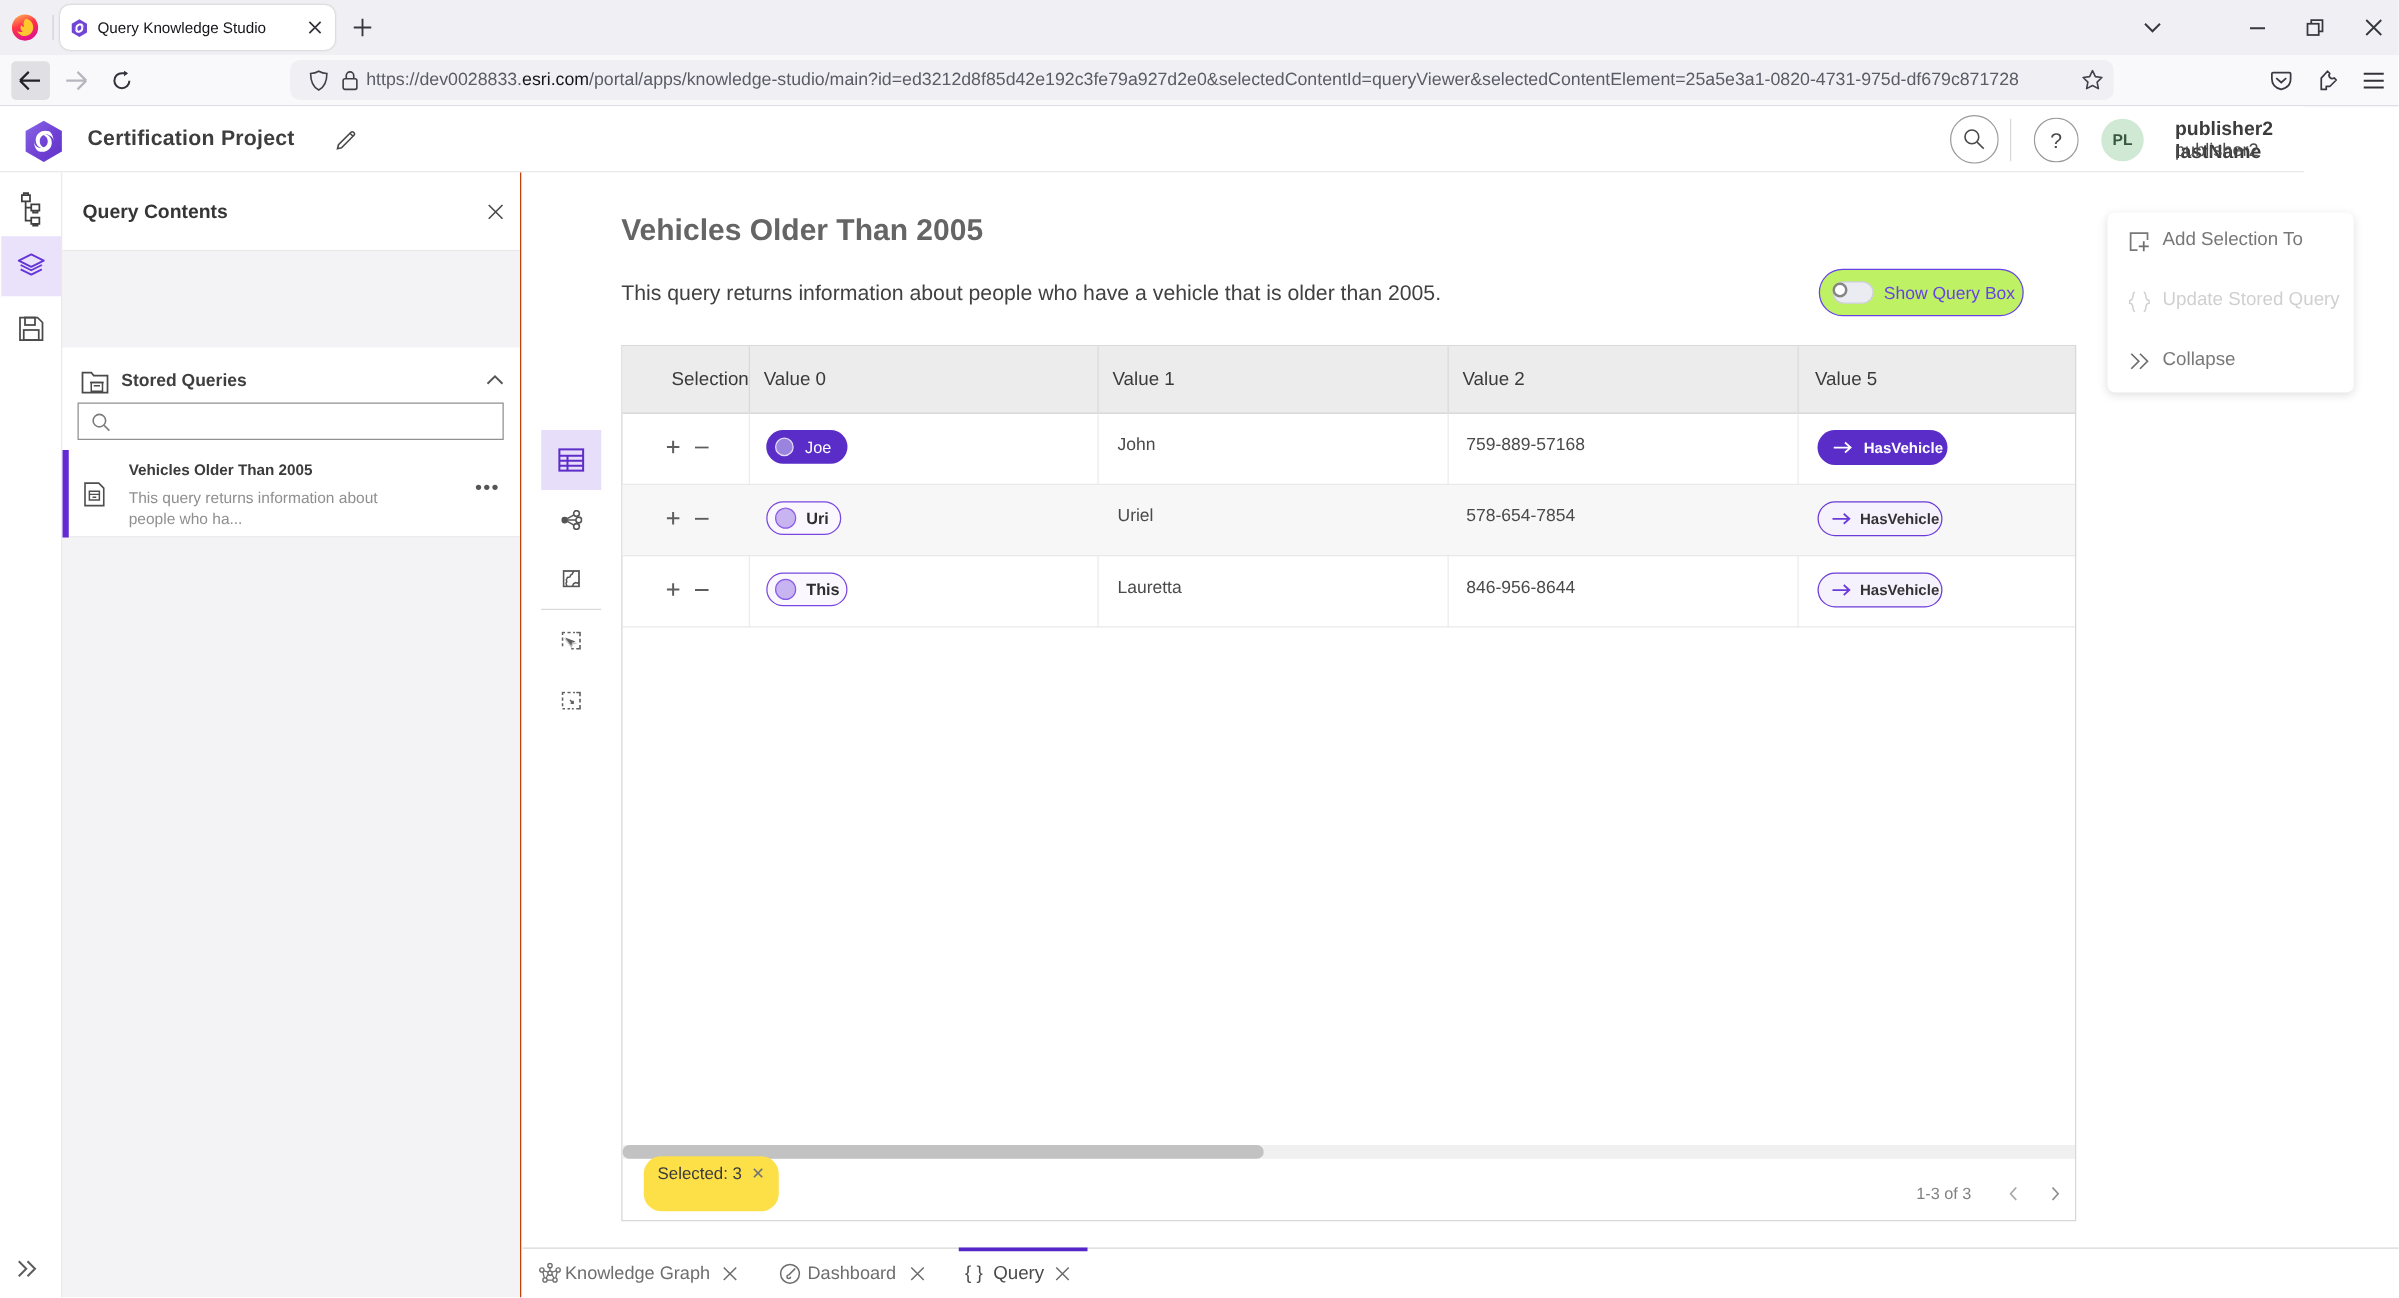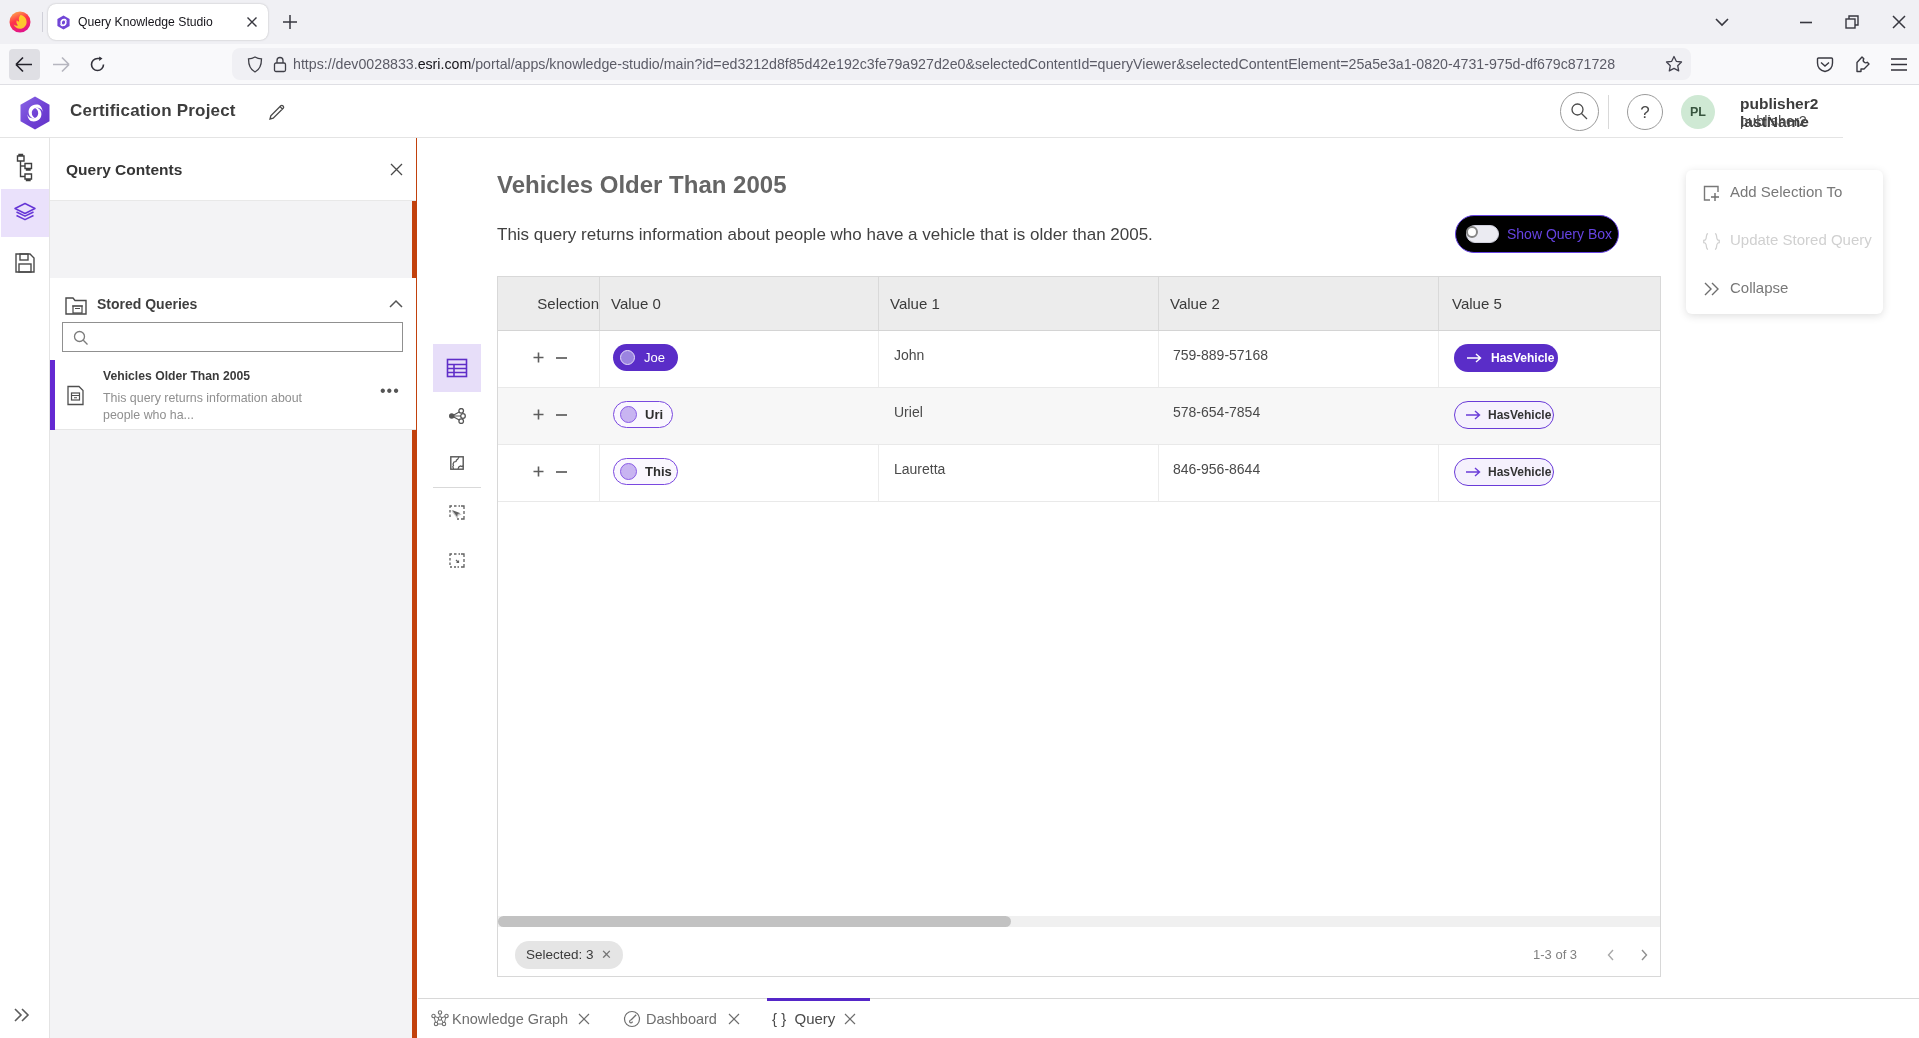--- a/index.html
+++ b/index.html
@@ -18,21 +18,21 @@
 #urltext { left:61px; top:0; height:32px; line-height:32px; font-size:14.2px; color:#5b5b66; white-space:nowrap; }
 
 
 #appheader { left:0; top:85px; width:1843px; height:53px; background:#fff; border-bottom:1px solid #e4e4e4; }
 
 
 #rail { left:0; top:138px; width:50px; height:900px; background:#fff; border-right:1px solid #e4e4e4; }
 #railactive { left:1px; width:48px; height:48px; background:#eae1fb; }
 
 
-#panel { left:50px; top:138px; width:367px; height:900px; background:#f3f3f5; border-right:5px solid #c2410c; }
+#panel { left:50px; top:138px; width:367px; height:900px; background:#f3f3f5; border-right:1px solid #c2410c; }
 .pwhite { background:#fff; }
 
 
 #main { left:418px; top:138px; width:1501px; height:900px; background:#fff; }
 
 .hdrcell { position:absolute; top:0; height:100%; border-left:1px solid #d9d9d9; color:#3a3a3a; font-size:15px; }
 .pill { position:absolute; display:flex; align-items:center; border-radius:14px; }
 .dot { width:17px; height:17px; border-radius:50%; }
 .celltxt { font-size:14px; color:#4a4a4a; }
 </style>
@@ -212,21 +212,21 @@
         <div class="abs" style="left:53px;top:30px;font-size:12.4px;color:#8f8f8f;line-height:16.5px">This query returns information about<br>people who ha...</div>
         <div class="abs" style="left:330px;top:22px;font-size:16px;color:#555;letter-spacing:1px">•••</div>
       </div>
     </div>
   </div>
 
   <div class="abs" id="main">
     <div class="abs" style="left:79px;top:33px;font-size:24px;font-weight:700;color:#656565">Vehicles Older Than 2005</div>
     <div class="abs" style="left:79px;top:87px;font-size:17px;color:#414141">This query returns information about people who have a vehicle that is older than 2005.</div>
 
-    <div class="abs" style="left:1037px;top:77px;width:164px;height:38px;border:1.5px solid #6643e2;border-radius:19px;background:#000000">
+    <div class="abs" style="left:1037px;top:77px;width:164px;height:38px;border:1.5px solid #6643e2;border-radius:19px;background:#bef264">
       <div class="abs" style="left:10px;top:9px;width:33px;height:18px;border-radius:9px;background:#ebebf2;border:1px solid #cfcfdc"></div>
       <div class="abs" style="left:10px;top:9.5px;width:12px;height:12px;border-radius:50%;background:#fff;border:2.5px solid #858585"></div>
       <div class="abs" style="left:51px;top:0;height:37px;line-height:37px;font-size:14px;color:#6643e2">Show Query Box</div>
     </div>
 
     <div class="abs" style="left:15px;top:206px;width:48px;height:48px;background:#e7def9"></div>
     <svg class="abs" style="left:28px;top:219px" width="22" height="22" viewBox="0 0 22 22">
         <rect x="1.5" y="2.5" width="19" height="17" fill="none" stroke="#5f2ec8" stroke-width="1.6"></rect>
         <path d="M1.5 7.5 H20.5 M1.5 11.5 H20.5 M1.5 15.5 H20.5 M8 7.5 V19.5" stroke="#5f2ec8" stroke-width="1.6"></path>
       </svg>
@@ -328,21 +328,21 @@
       <div class="abs pill" style="left:956px;top:181px;width:100px;height:28px;background:#f5f1fd;border:1.5px solid #6a3bd8;justify-content:flex-start;padding-left:10px">
         <svg width="16" height="10" viewBox="0 0 16 10">
             <path d="M1 5 H14 M10 1 L14.5 5 L10 9" fill="none" stroke="#6a3bd8" stroke-width="1.4"></path>
           </svg>
         <span style="color:#333;font-size:12px;font-weight:700;margin-left:7px">HasVehicle</span>
       </div>
 
       <div class="abs" style="left:0;top:639px;width:1162px;height:11px;background:#f0f0f0"></div>
       <div class="abs" style="left:0;top:639px;width:513px;height:11px;background:#c2c2c2;border-radius:6px"></div>
 
-      <div class="abs" style="left:17px;top:664px;height:28px;background:#e5e5e5;border-radius:14px;font-size:13.5px;color:#3a3a3a;line-height:28px;padding:0 11px">Selected: 3&nbsp; <span style="color:#757575;font-size:13px">✕</span></div>
+      <div class="abs" style="left:17px;top:648px;height:44px;background:#fde047;border-radius:14px;font-size:13.5px;color:#3a3a3a;line-height:28px;padding:0 11px">Selected: 3&nbsp; <span style="color:#757575;font-size:13px">✕</span></div>
       <div class="abs" style="left:1035px;top:664px;font-size:13px;color:#808080;line-height:28px">1-3 of 3</div>
       <svg class="abs" style="left:1109px;top:672px" width="7" height="12" viewBox="0 0 7 12">
           <path d="M6 1 L1.5 6 L6 11" fill="none" stroke="#a8a8a8" stroke-width="1.4"></path>
         </svg>
       <svg class="abs" style="left:1143px;top:672px" width="7" height="12" viewBox="0 0 7 12">
           <path d="M1 1 L5.5 6 L1 11" fill="none" stroke="#8f8f8f" stroke-width="1.4"></path>
         </svg>
     </div>
 
     <div class="abs" style="left:1268px;top:32px;width:197px;height:144px;background:#fff;border-radius:6px;box-shadow:0 2px 8px rgba(0,0,0,0.13)">

